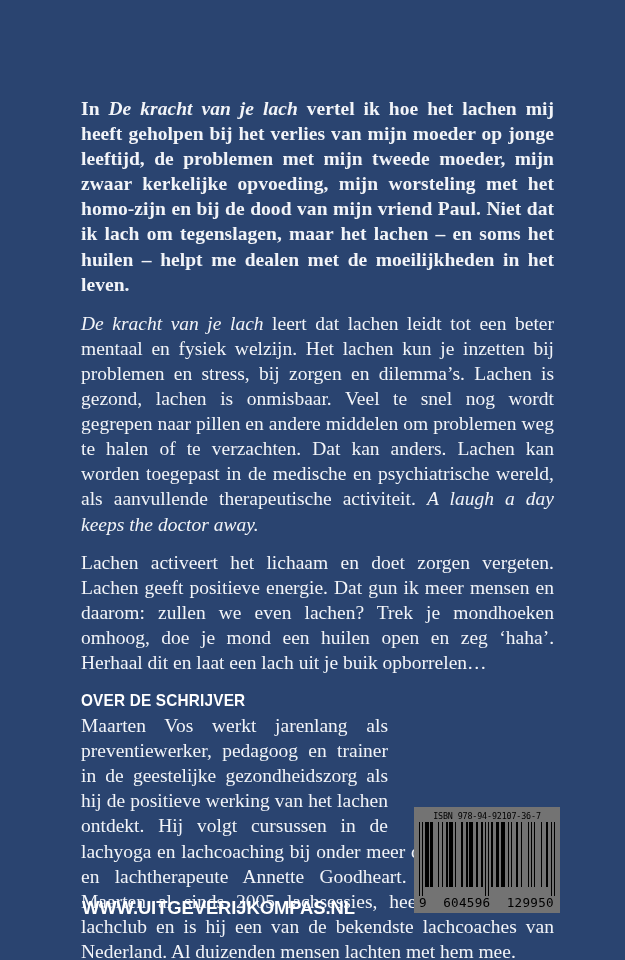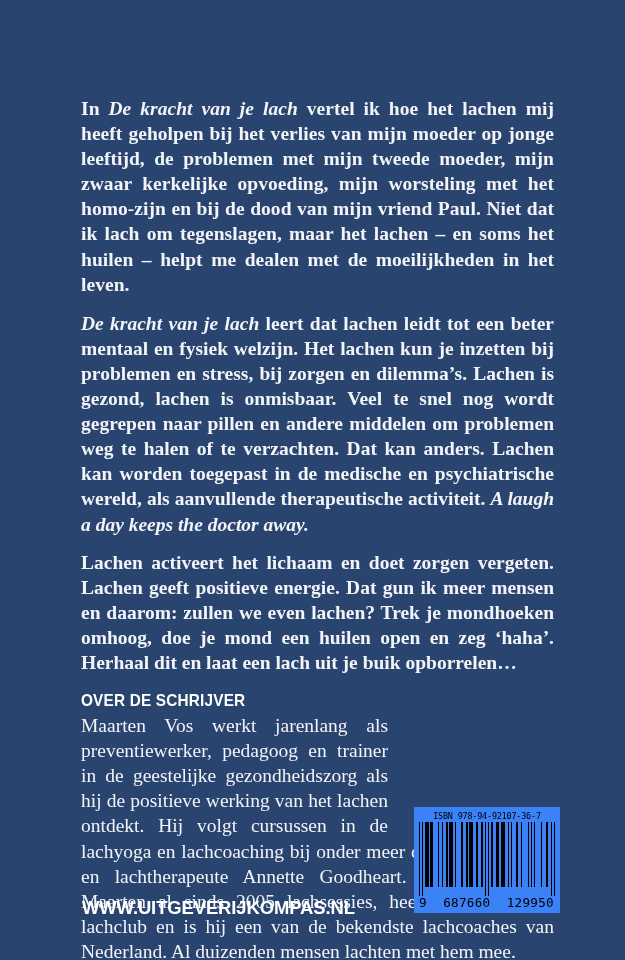--- a/index.html
+++ b/index.html
@@ -32,21 +32,20 @@
 
   p.blurb {
     margin: 0 0 12px 0;
     color: #f2f4f8;
     font-size: 19.5px;
     line-height: 25.1px;
     text-align: justify;
     text-justify: inter-word;
     -webkit-hyphens: none;
     hyphens: none;
-    font-weight: bold;
   }
 
   p.blurb.lead {
     font-weight: bold;
     letter-spacing: 0.05px;
     margin-bottom: 14px;
   }
 
   p.blurb.para2 { margin-bottom: 13px; }
   p.blurb.para3 { margin-bottom: 16px; }
@@ -84,21 +83,21 @@
     margin: 4px 0 0 14px;
     shape-outside: inset(0);
   }
 
   .barcode {
     position: absolute;
     left: 414px;
     top: 807px;
     width: 146px;
     height: 106px;
-    background: #3b82f6;
+    background: #737373;
     box-sizing: border-box;
     padding: 4px 5px 3px 5px;
     display: flex;
     flex-direction: column;
   }
 
   .barcode-isbn {
     font-family: "DejaVu Sans Mono", monospace;
     font-size: 8.4px;
     color: #000000;
@@ -207,20 +206,20 @@
         <span class="bar" style="left:80%;width:1.0736842105263158%;height:88%"></span>
         <span class="bar" style="left:82.10526315789473%;width:1.0736842105263158%;height:88%"></span>
         <span class="bar" style="left:84.21052631578947%;width:1.0736842105263158%;height:88%"></span>
         <span class="bar" style="left:89.47368421052632%;width:1.0736842105263158%;height:88%"></span>
         <span class="bar" style="left:93.68421052631578%;width:1.0736842105263158%;height:88%"></span>
         <span class="bar" style="left:96.84210526315789%;width:1.0736842105263158%;height:100%"></span>
         <span class="bar" style="left:98.94736842105263%;width:1.0736842105263158%;height:100%"></span>
       </div>
     <div class="barcode-digits">
       <span>9</span>
-      <span>687660</span>
+      <span>604596</span>
       <span>129950</span>
     </div>
   </div>
 
   <div class="site-url">WWW.UITGEVERIJKOMPAS.NL</div>
 
 </div>
 
 </body></html>

